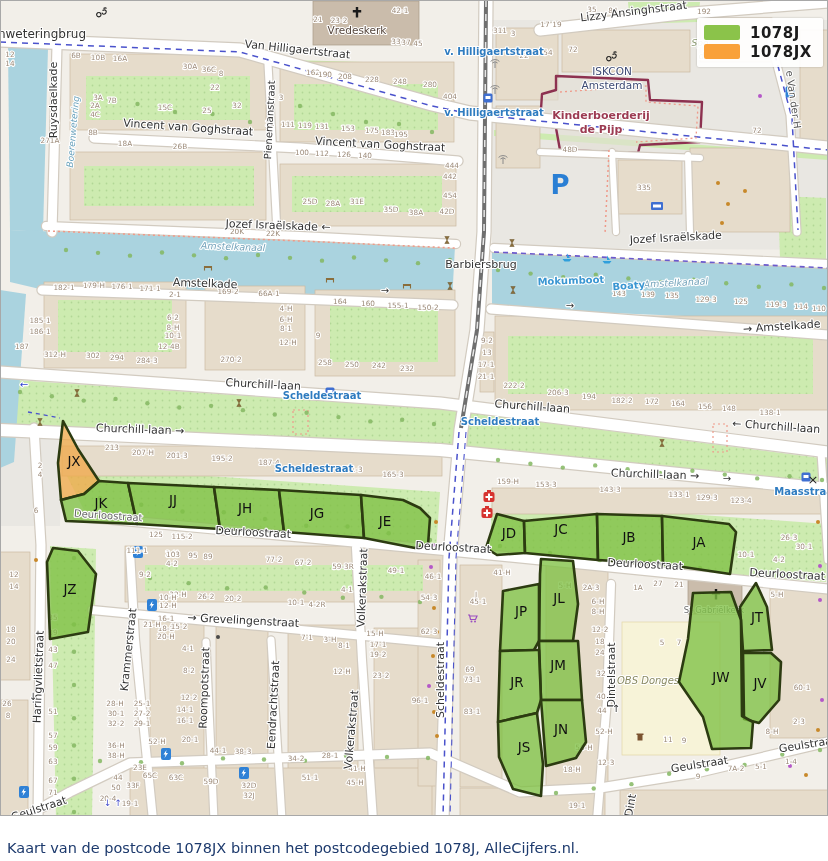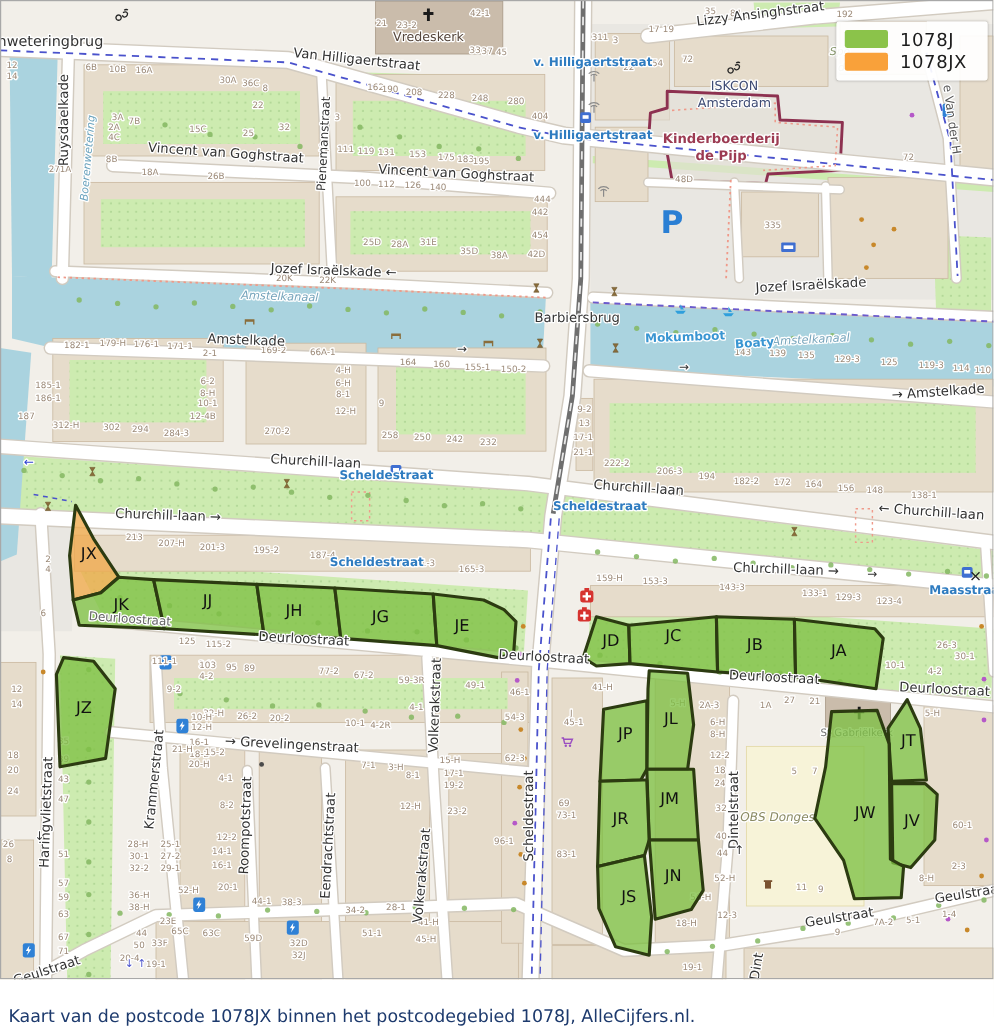--- a/index.html
+++ b/index.html
@@ -5,21 +5,21 @@
   html,body{margin:0;padding:0;background:#fff;}
   #stage{position:relative;width:828px;height:861px;overflow:hidden;background:#fff;
          font-family:"DejaVu Sans","Liberation Sans",sans-serif;}
   #map-wrap{position:absolute;left:0;top:0;width:828px;height:816px;}
   svg{display:block;}
   svg text{font-family:"DejaVu Sans","Liberation Sans",sans-serif;}
   #legend{position:absolute;top:18px;right:5px;width:112px;background:rgba(255,255,255,.93);
           padding:5px 7px 6px 7px;border-radius:2px;box-shadow:0 0 2px rgba(0,0,0,.25);}
   .legend-row{display:flex;align-items:center;height:19px;}
   .legend-swatch{width:36px;height:15px;border-radius:2px;flex:0 0 auto;}
-  .legend-label{margin-left:10px;font-size:15px;color:#1c1c1c;letter-spacing:.5px;}
+  .legend-label{margin-left:10px;font-size:15px;color:#1c1c1c;letter-spacing:.5px;font-weight:bold;}
   #caption{position:absolute;left:0;top:816px;width:828px;height:45px;background:#ffffff;
            color:#1d3a6d;font-size:14.5px;line-height:18.5px;padding:3px 0 0 7px;box-sizing:border-box;margin-top:20px;}
 </style>
 </head>
 <body>
 
 <div id="stage">
   <div id="map-wrap">
     <svg id="map" width="828" height="816" viewBox="0 0 828 816">
       <defs>

